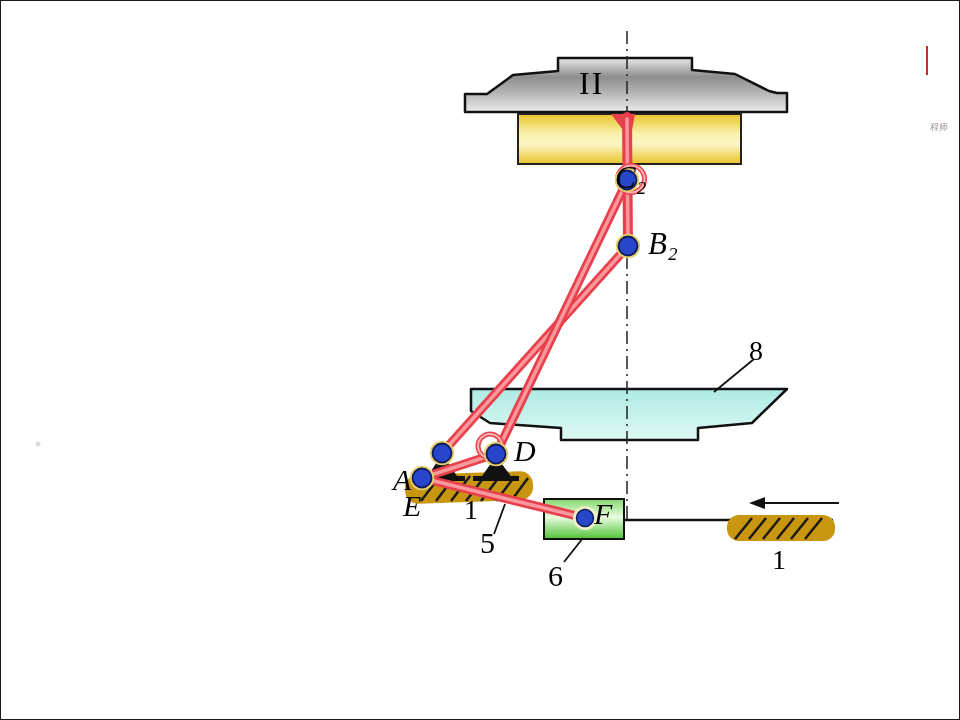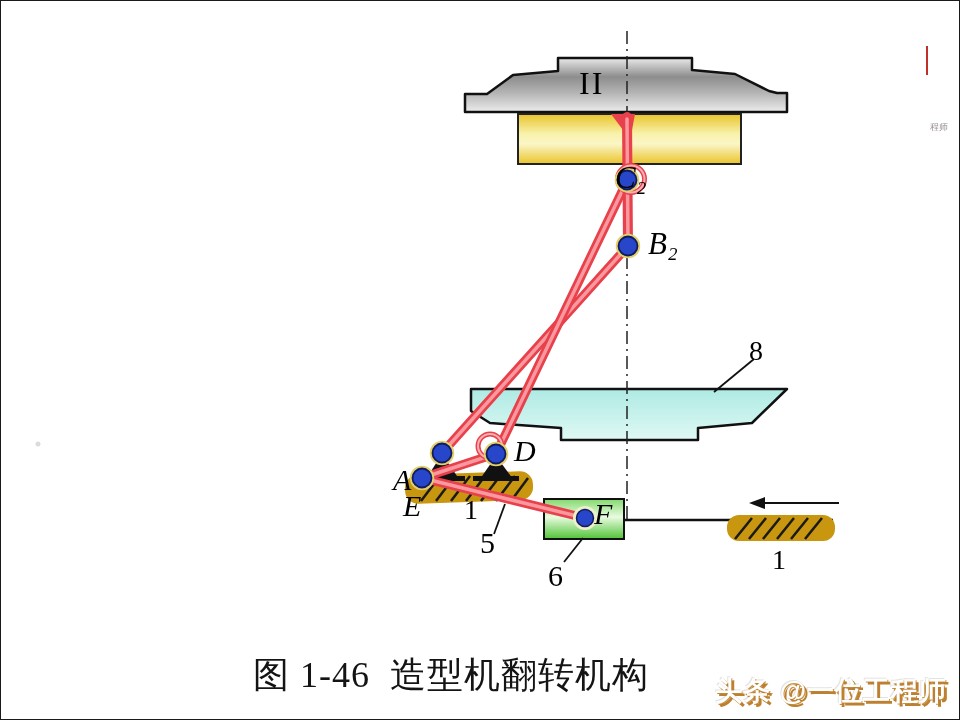--- a/index.html
+++ b/index.html
@@ -190,17 +190,15 @@
 <span class="lbl num lbl-10">8</span>
 <span class="lbl it lbl-D">D</span>
 <span class="lbl it lbl-A">A</span>
 <span class="lbl it lbl-E">E</span>
 <span class="lbl num lbl-1L">1</span>
 <span class="lbl num lbl-5">5</span>
 <span class="lbl num lbl-6">6</span>
 <span class="lbl it lbl-F">F</span>
 <span class="lbl num lbl-1R">1</span>
 
-<span class="lbl caption">图 1-46  造型机翻转机构</span>
-<span class="watermark">头条 @一位工程师</span>
 <span class="corner-txt">程师</span>
 
 </div>
 
 </body></html>

